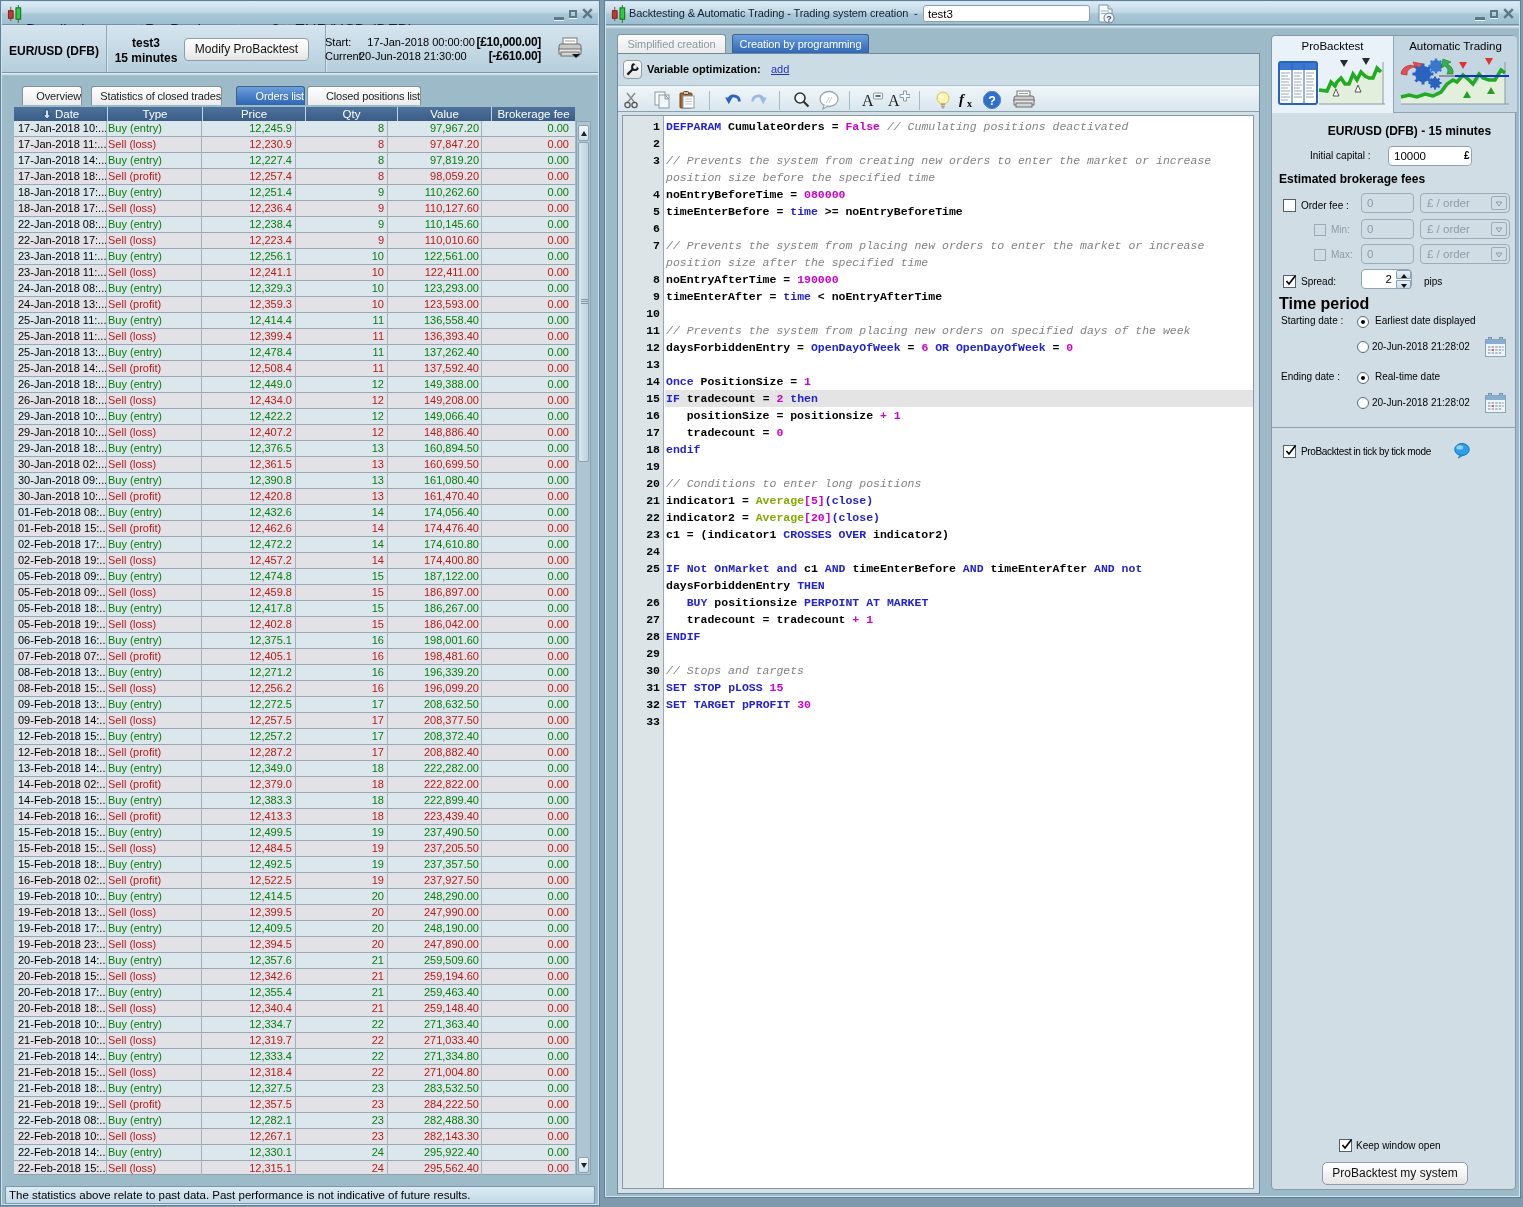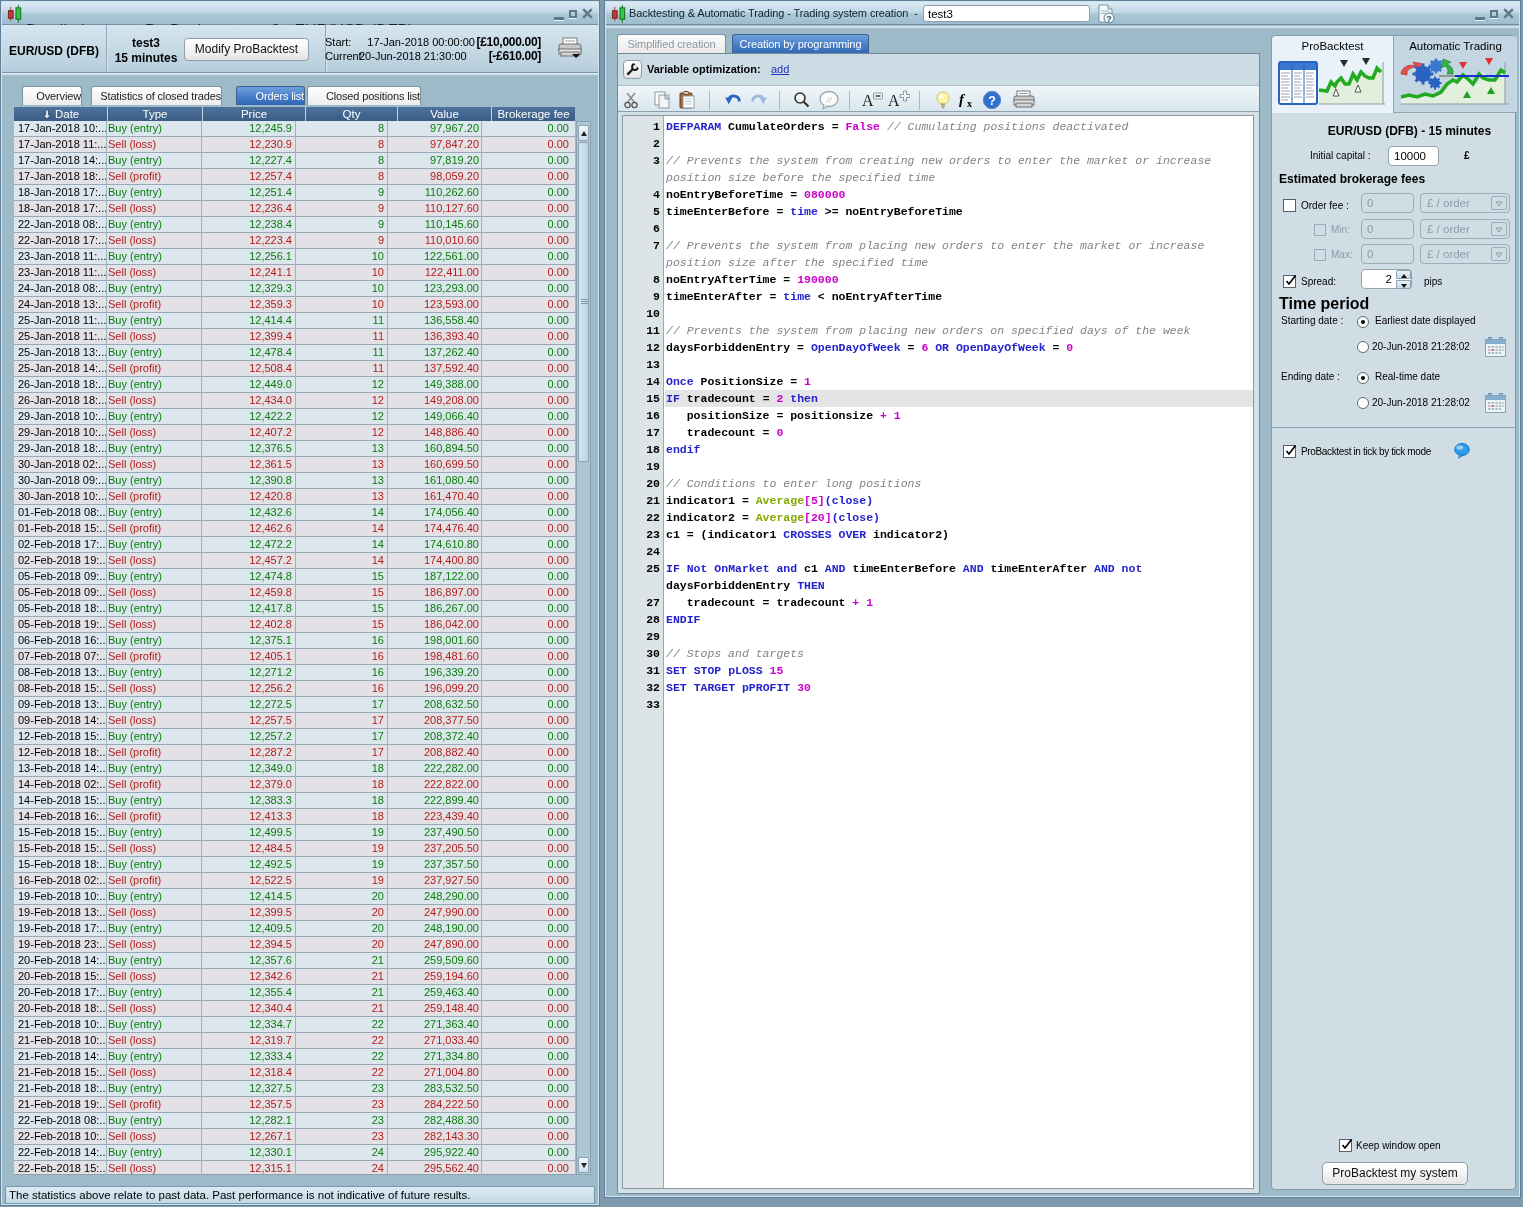--- a/index.html
+++ b/index.html
@@ -910,20 +910,24 @@
       <span class="ln">23</span>
       <span class="cd">c1 = (indicator1 <i class="k">CROSSES</i> <i class="k">OVER</i> indicator2)</span>
     </div>
 <div class="cl">
       <span class="ln">24</span>
       <span class="cd"></span>
     </div>
 <div class="cl">
       <span class="ln">25</span>
       <span class="cd"><i class="k">IF</i> <i class="k">Not</i> <i class="k">OnMarket</i> <i class="k">and</i> c1 <i class="k">AND</i> timeEnterBefore <i class="k">AND</i> timeEnterAfter <i class="k">AND</i> <i class="k">not</i> daysForbiddenEntry <i class="k">THEN</i></span>
+    </div>
+<div class="cl">
+      <span class="ln">26</span>
+      <span class="cd">&nbsp;&nbsp;&nbsp;<i class="k">BUY</i> positionsize <i class="k">PERPOINT</i> <i class="k">AT</i> <i class="k">MARKET</i></span>
     </div>
 <div class="cl">
       <span class="ln">27</span>
       <span class="cd">&nbsp;&nbsp;&nbsp;tradecount = tradecount <i class="n">+</i> <i class="n">1</i></span>
     </div>
 <div class="cl">
       <span class="ln">28</span>
       <span class="cd"><i class="k">ENDIF</i></span>
     </div>
 <div class="cl">
@@ -1048,21 +1052,21 @@
             <line x1="29.5" y1="25" x2="42.5" y2="25"></line>
             <line x1="31.5" y1="20.5" x2="40.5" y2="29.5"></line>
             <line x1="31.5" y1="29.5" x2="40.5" y2="20.5"></line>
           </g>
         </g>
      <path d="M54 16 A10 9 0 0 0 48 6 L52 4 44 1 42 10 46 8 A7 6.5 0 0 1 48 16 Z" fill="#35b04a" stroke="#1a7a2a" stroke-width=".6"></path>
    </svg>
  </div>
  <div class="lab b" style="left:16px;width:100%;top:88px;text-align:center;font-size:12px">EUR/USD (DFB) - 15 minutes</div>
  <div class="lab" style="left:38px;top:114px">Initial capital :</div>
- <div class="inp" style="left:116px;top:110px;width:51px">10000</div>
+ <div class="inp" style="left:116px;top:110px;width:84px">10000</div>
  <div class="lab" style="left:192px;top:114px;font-weight:700">£</div>
  <div class="lab b" style="left:7px;top:136px;font-size:12px">Estimated brokerage fees</div>
  <div class="chk" style="left:11px;top:163px"></div>
  <div class="lab" style="left:29px;top:164px">Order fee :</div>
  <div class="inp dis" style="left:89px;top:157px;width:53px">0</div>
  <div class="ddown" style="left:148px;top:157px;width:90px">£ / order<div class="ddbtn"><svg width="14" height="12" viewBox="0 0 14 12">
           <polygon points="4,4 10,4 7,8" fill="none" stroke="#8d9ca8"></polygon>
         </svg></div></div>
  <div class="chk dis" style="left:42px;top:188px"></div>
  <div class="lab dim" style="left:59px;top:188px">Min:</div>

